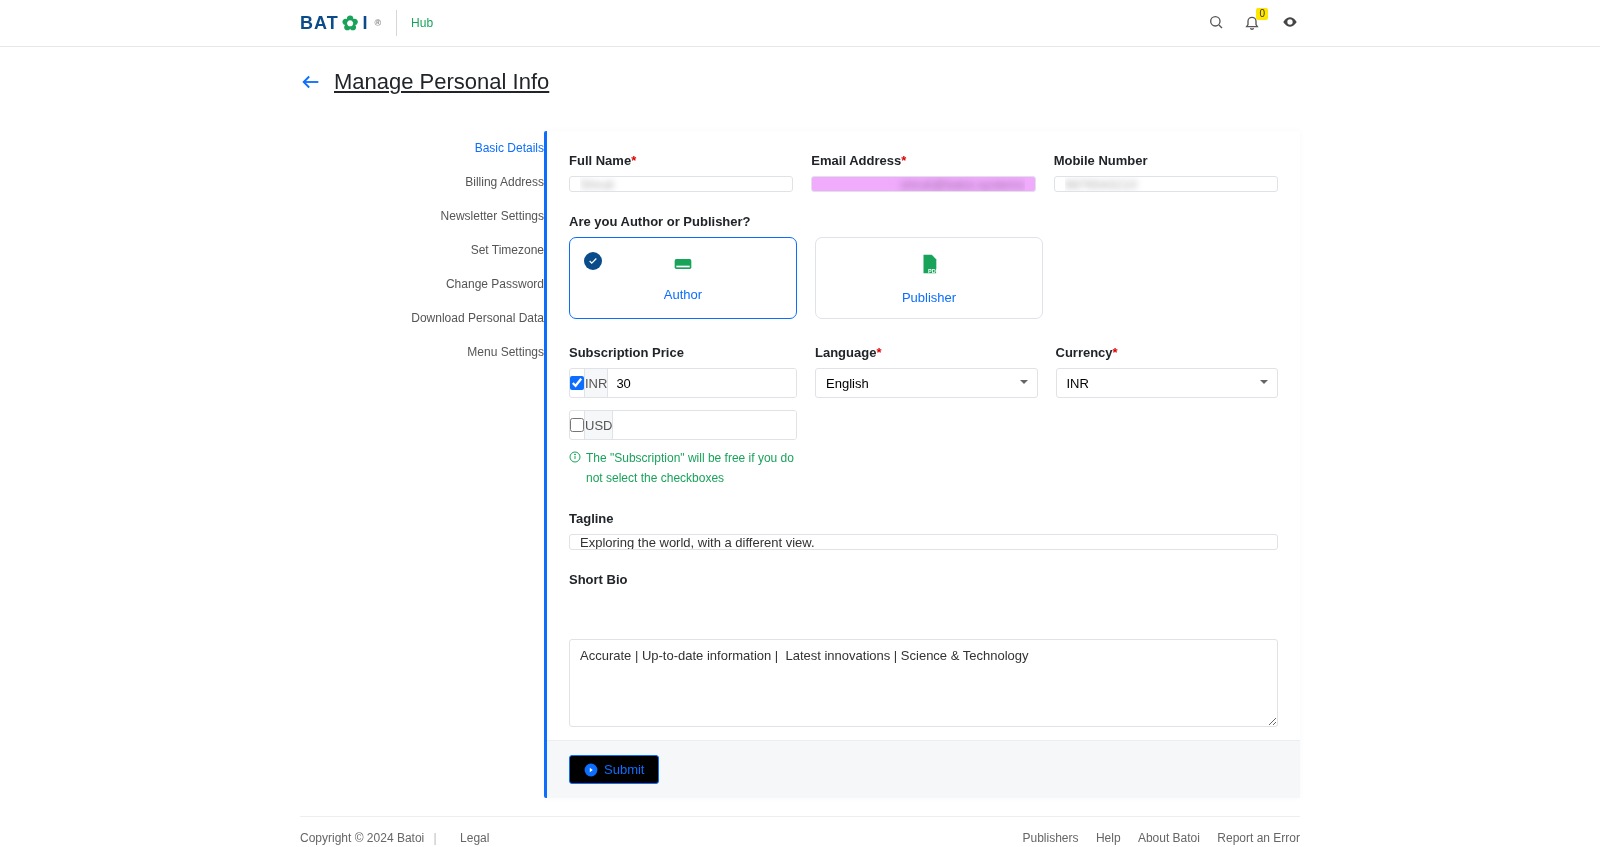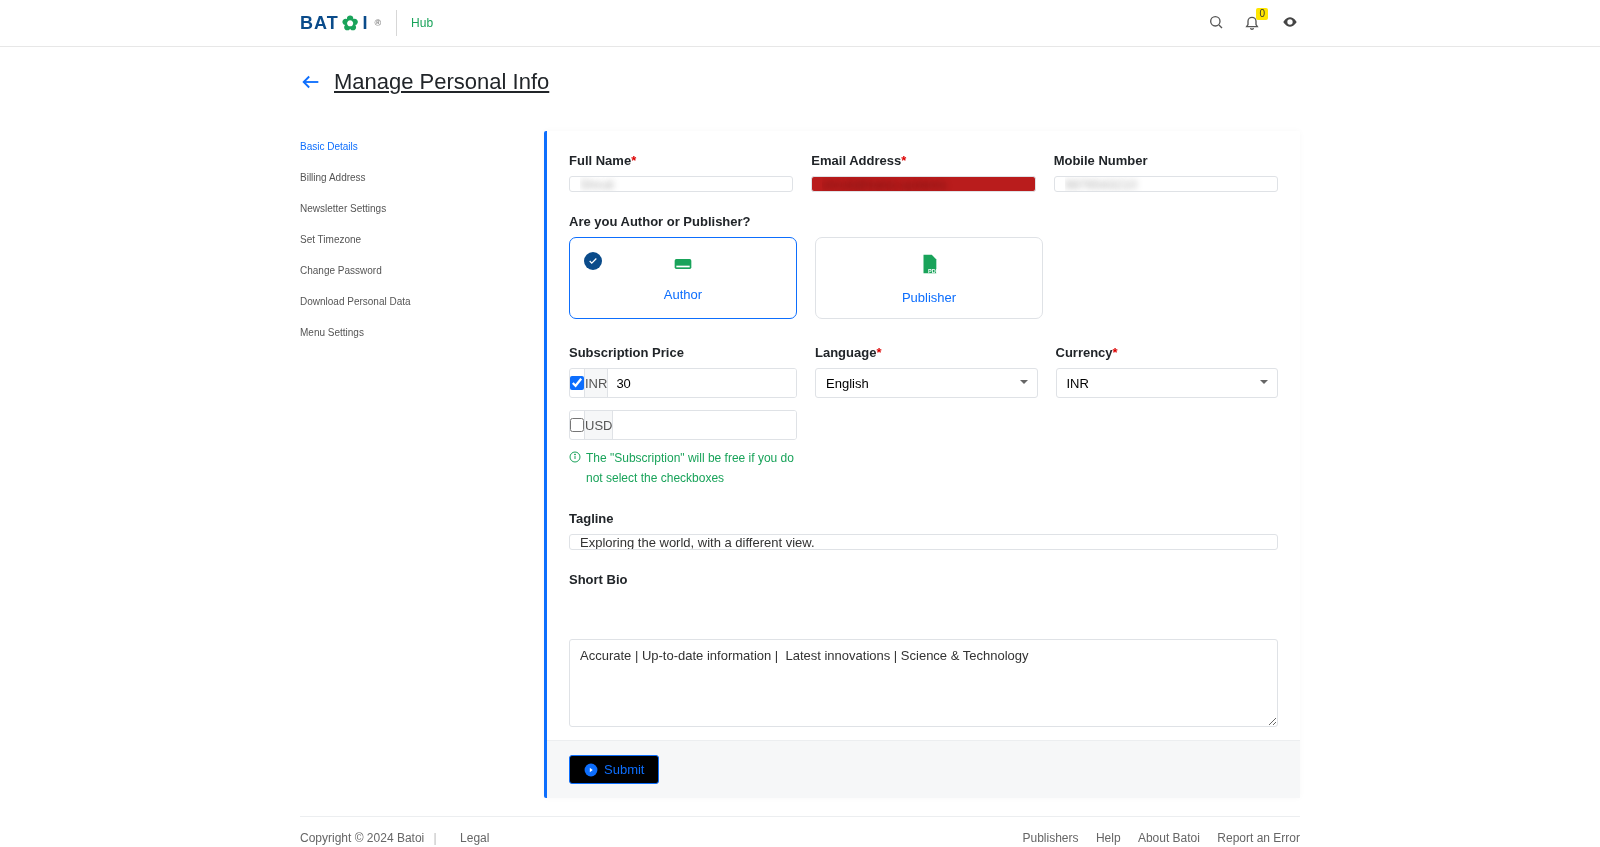--- a/index.html
+++ b/index.html
@@ -21,33 +21,33 @@
 .eye-icon svg { fill:#444; }
 
 
 .page-title-row { width: 1000px; margin: 22px auto 0 auto; display:flex; align-items:center; gap:12px;text-decoration:underline;}
 .back-arrow { color:#0d6efd; font-size:20px; cursor:pointer; display:flex; }
 .page-title { font-size: 22px; font-weight:500; color:#212529;}
 
 
 .body-wrap { width: 1000px; margin: 36px auto 0 auto; display:flex; gap:0; }
 .sidebar { width: 244px; flex-shrink:0; }
-.sidebar-item { padding: 10px 0; color:#555; cursor:pointer; font-size:10px;}
+.sidebar-item { padding: 10px 0; color:#555; cursor:pointer; font-size:12px;text-align:right;}
 .sidebar-item.active { color:#0d6efd; font-weight:500;}
 
 .main { flex:1; border-left: 3px solid #0d6efd; background:#fff; border-radius:2px; box-shadow: 0 0 6px rgba(0,0,0,0.03);}
 .main-inner { padding: 22px 22px 0 22px; }
 
 .row { display:flex; gap:18px; margin-bottom: 22px;}
 .col { flex:1; display:flex; flex-direction:column; }
 .label { font-size:13px; font-weight:600; margin-bottom:8px; }
 .req { color:#d00; }
 
 .input { height:16px; border:1px solid #dfe2e6; border-radius:3px; padding:0 10px; font-size:13px; color:#333; background:#fff; }
-.input.disabled { background:#b91c1c; color:#888;}
+.input.disabled { background:#f0abfc; color:#888;text-align:right;}
 .input.blur { color:transparent; text-shadow: 0 0 6px rgba(0,0,0,0.35); user-select:none;}
 
 
 .role-row { display:flex; gap:18px; }
 .role-card { width:228px; height:82px; border:1px solid #dfe2e6; border-radius:7px; display:flex; flex-direction:column; align-items:center; justify-content:center; cursor:pointer; position:relative; gap:10px;}
 .role-card.selected { border-color:#0d6efd; }
 .role-check { position:absolute; left:14px; top:14px; width:18px; height:18px; border-radius:50%; background:#0a4b8a; display:flex; align-items:center; justify-content:center;}
 .role-check svg { stroke:#fff; }
 .role-icon { color:#19a35a; }
 .role-label { color:#0d6efd; font-size:13px;}

